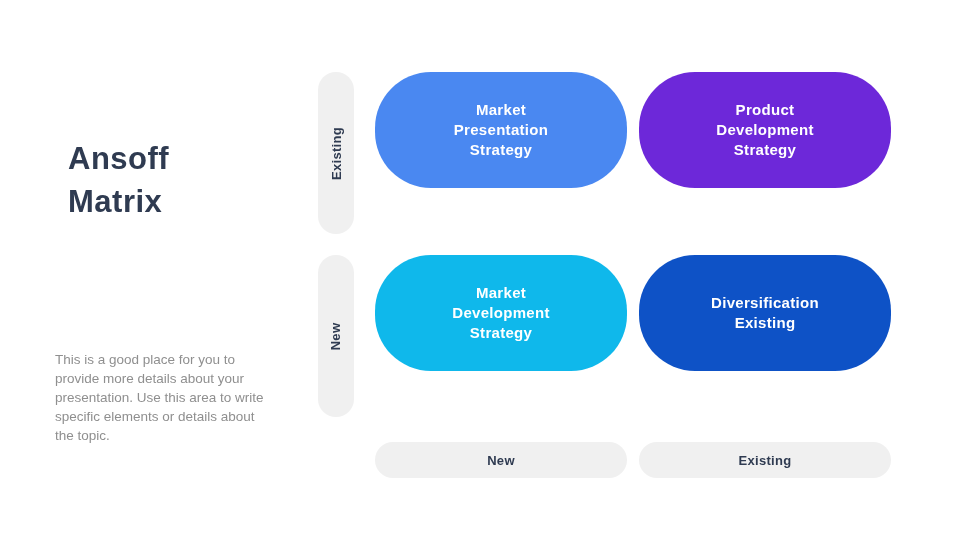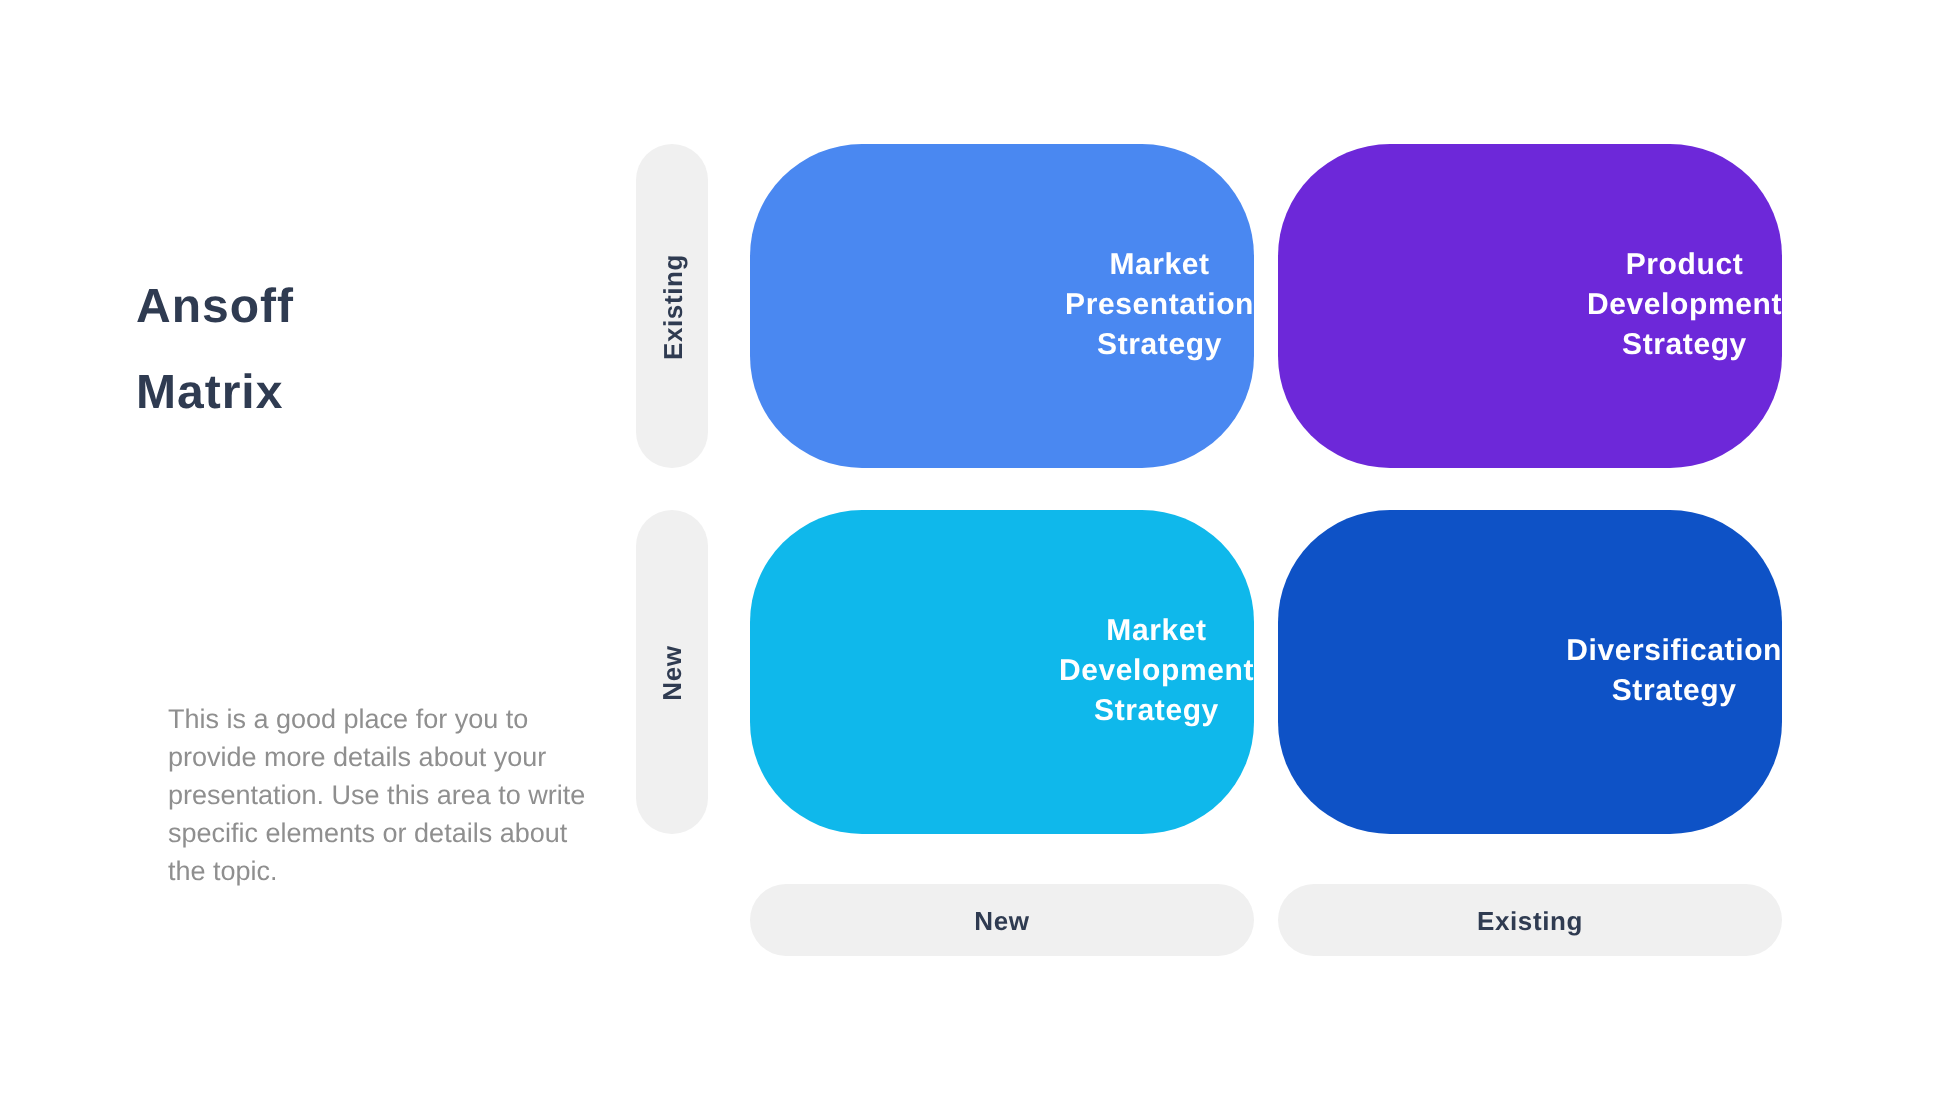--- a/index.html
+++ b/index.html
@@ -11,29 +11,29 @@
     font-family: "Liberation Sans", sans-serif;
     overflow: hidden;
   }
 
   
   .page-title {
     position: absolute;
     left: 68px;
     top: 116px;
     width: 230px;
-    font-size: 24px;
+    font-size: 31px;
     font-weight: 700;
     line-height: 43px;
     letter-spacing: 0.5px;
     white-space: pre-line;
   }
   .description {
     position: absolute;
-    left: 84px;
+    left: 55px;
     top: 336px;
     width: 212px;
     font-size: 13.5px;
     line-height: 19px;
   }
 
   
   .vpill {
     position: absolute;
     left: 318px;
@@ -49,25 +49,25 @@
     white-space: nowrap;
     font-size: 13px;
     font-weight: 700;
     letter-spacing: 0.3px;
   }
 
   
   .quadrant {
     position: absolute;
     width: 252px;
-    height: 162px;
+    height: 116px;
     border-radius: 56px;
     display: flex;
     align-items: center;
-    justify-content: flex-end;
+    justify-content: center;
     text-align: center;
   }
   .quadrant .q-label {
     color: #ffffff;
     font-size: 15px;
     font-weight: 700;
     line-height: 20px;
     letter-spacing: 0.3px;
     white-space: pre-line;
   }
@@ -126,21 +126,21 @@
   </div>
 
   <div class="quadrant pos-q3" style="background-color: rgb(15, 184, 235);">
     <div class="q-label">Market
 Development
 Strategy</div>
   </div>
 
   <div class="quadrant pos-q4" style="background-color: rgb(14, 82, 198);">
     <div class="q-label">Diversification
-Strategy</div>
+Existing</div>
   </div>
 
   <div class="hpill pos-hp1" style="background-color: rgb(240, 240, 240);">
     <span style="color: rgb(47, 59, 81);">New</span>
   </div>
   <div class="hpill pos-hp2" style="background-color: rgb(240, 240, 240);">
     <span style="color: rgb(47, 59, 81);">Existing</span>
   </div>
 
 </div>

